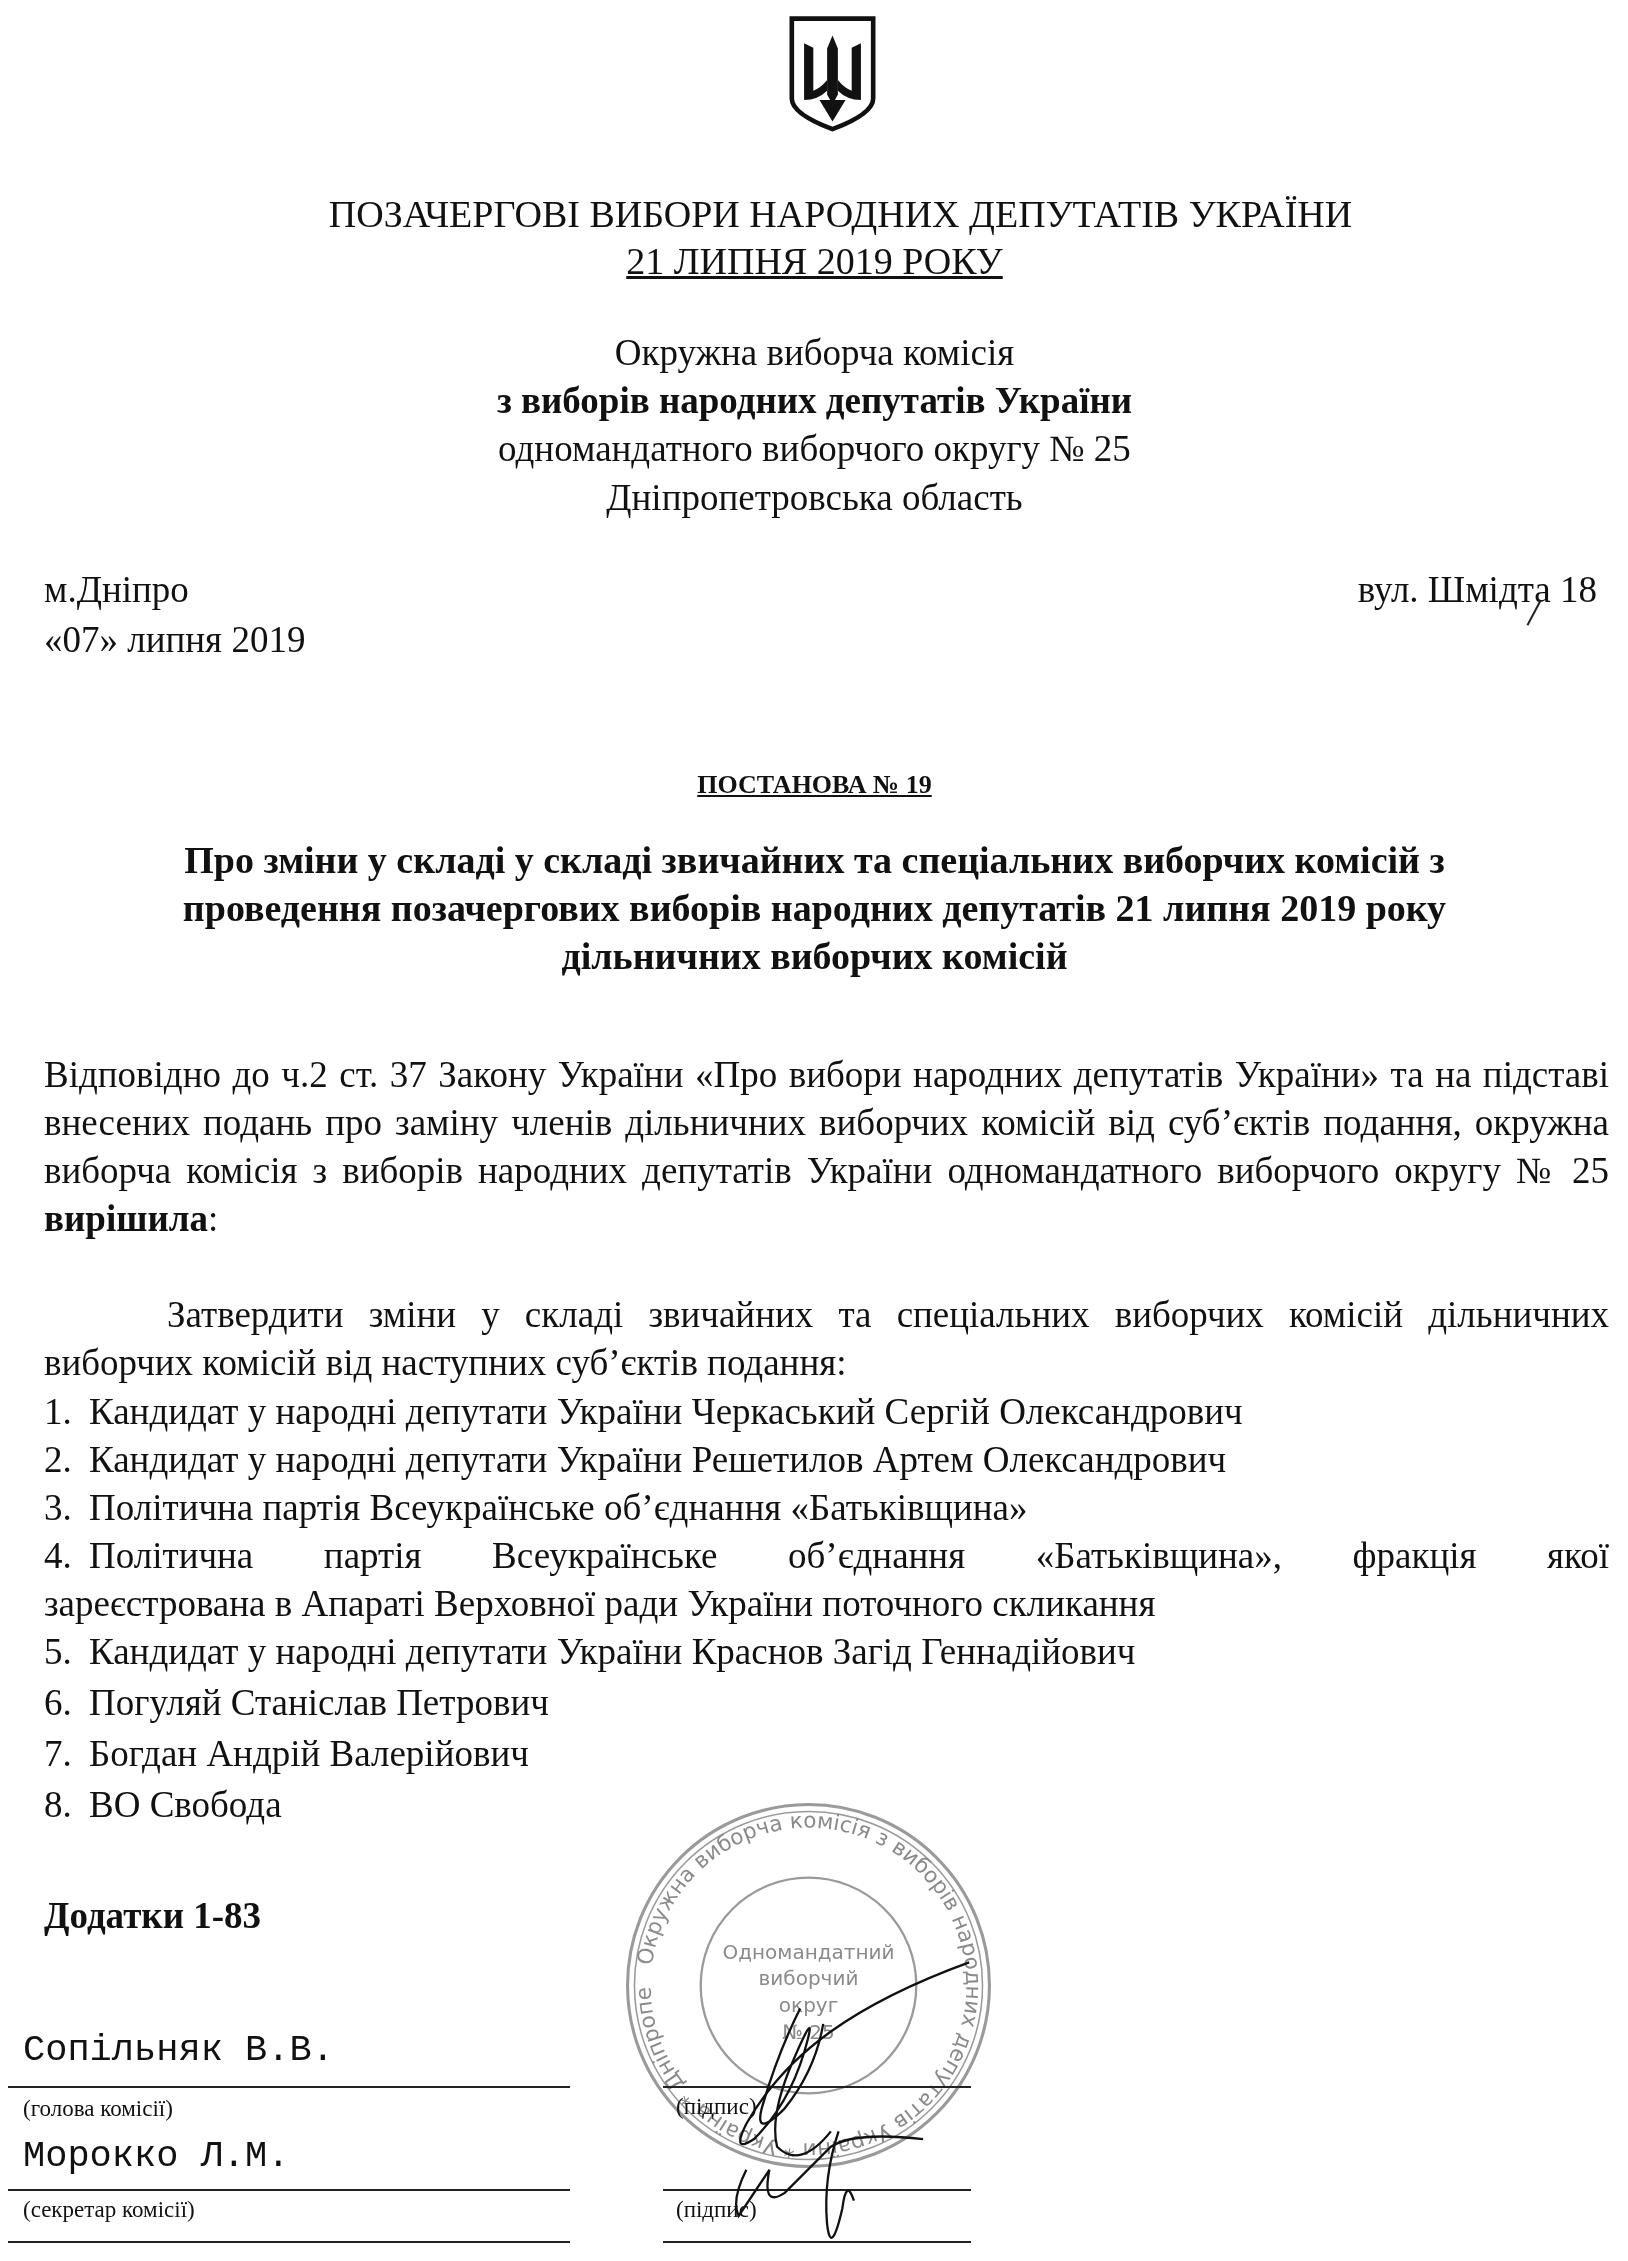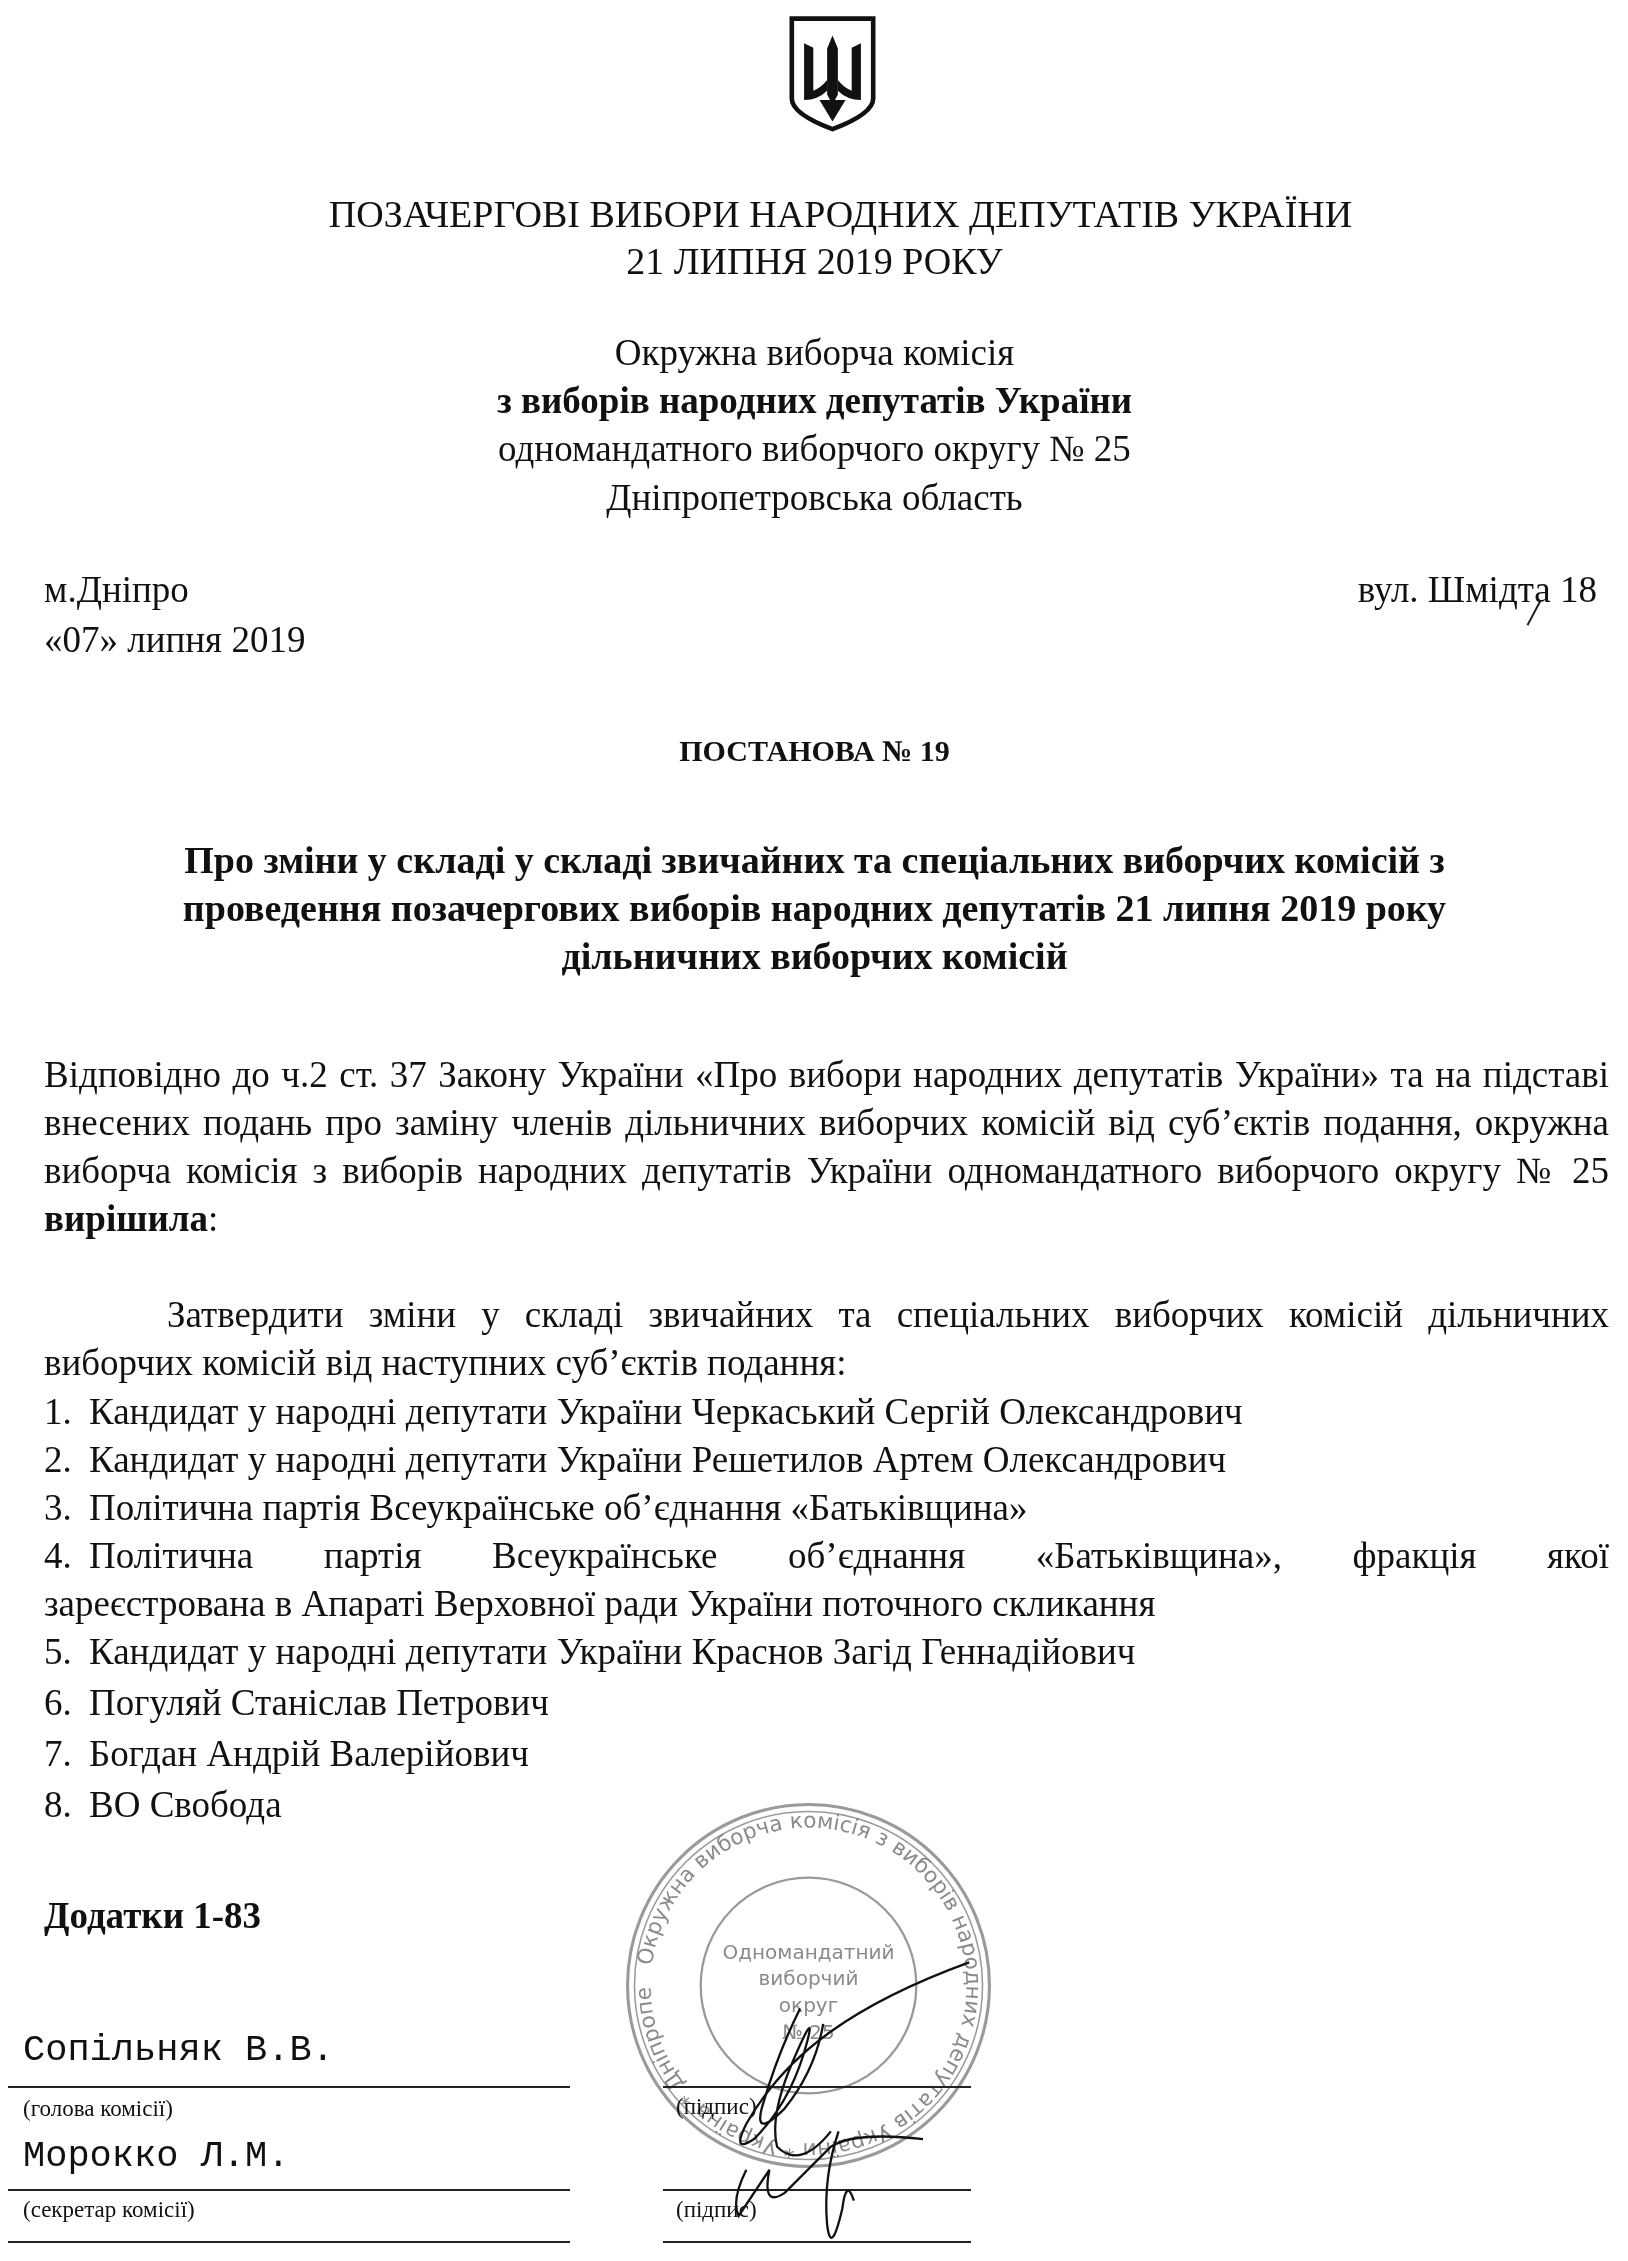--- a/index.html
+++ b/index.html
@@ -5,31 +5,31 @@
   html, body { margin: 0; padding: 0; background: #ffffff; }
   body {
     width: 1629px; height: 2261px; position: relative; overflow: hidden;
     font-family: "Liberation Serif", "DejaVu Serif", serif; color: #111111;
   }
   .abs { position: absolute; }
   .center { left: 0; width: 1629px; text-align: center; }
   .emblem { left: 787px; top: 14px; width: 91px; height: 119px; }
   .hdr { font-size: 38px; line-height: 45px; }
   .hdr1 { top: 192px; padding-left: 26px; }
-  .hdr2 { top: 239px; }
+  .hdr2 { top: 239px; text-decoration: underline; }
   .org { font-size: 37px; line-height: 48px; }
   .org1 { top: 329px; }
   .org2 { top: 377px; font-weight: bold; }
   .org3 { top: 425px; }
   .org4 { top: 474px; }
   .city { left: 44px; top: 566px; font-size: 37px; line-height: 48px; }
   .date { left: 44px; top: 616px; font-size: 37px; line-height: 48px; }
   .addr { right: 32px; top: 566px; font-size: 37px; line-height: 48px; }
   .tick { left: 1533px; top: 599px; width: 2.3px; height: 28px; background:#222; transform: rotate(28deg); }
-  .title { top: 728px; font-size: 30px; font-weight: bold; line-height: 46px; }
+  .title { top: 762px; font-size: 26px; font-weight: bold; line-height: 46px; text-decoration: underline; }
   .subject { top: 808px; left: 108px; width: 1413px; text-align: center;
     font-size: 38px; font-weight: bold; line-height: 48px; margin-top: 28px; }
   .para { left: 44px; width: 1565px; font-size: 37px; line-height: 48px; text-align: justify; }
   .p1 { top: 1051px; }
   .p2 { top: 1291px; text-indent: 123px; }
   .list { left: 44px; width: 1565px; font-size: 37px; line-height: 48px; }
   .list-item { display: flex; }
   .list-item .num { width: 45px; flex: none; }
   .list-item .txt { flex: 1; text-align: justify; }
   .list-item.wide .txt { text-align-last: justify; }

